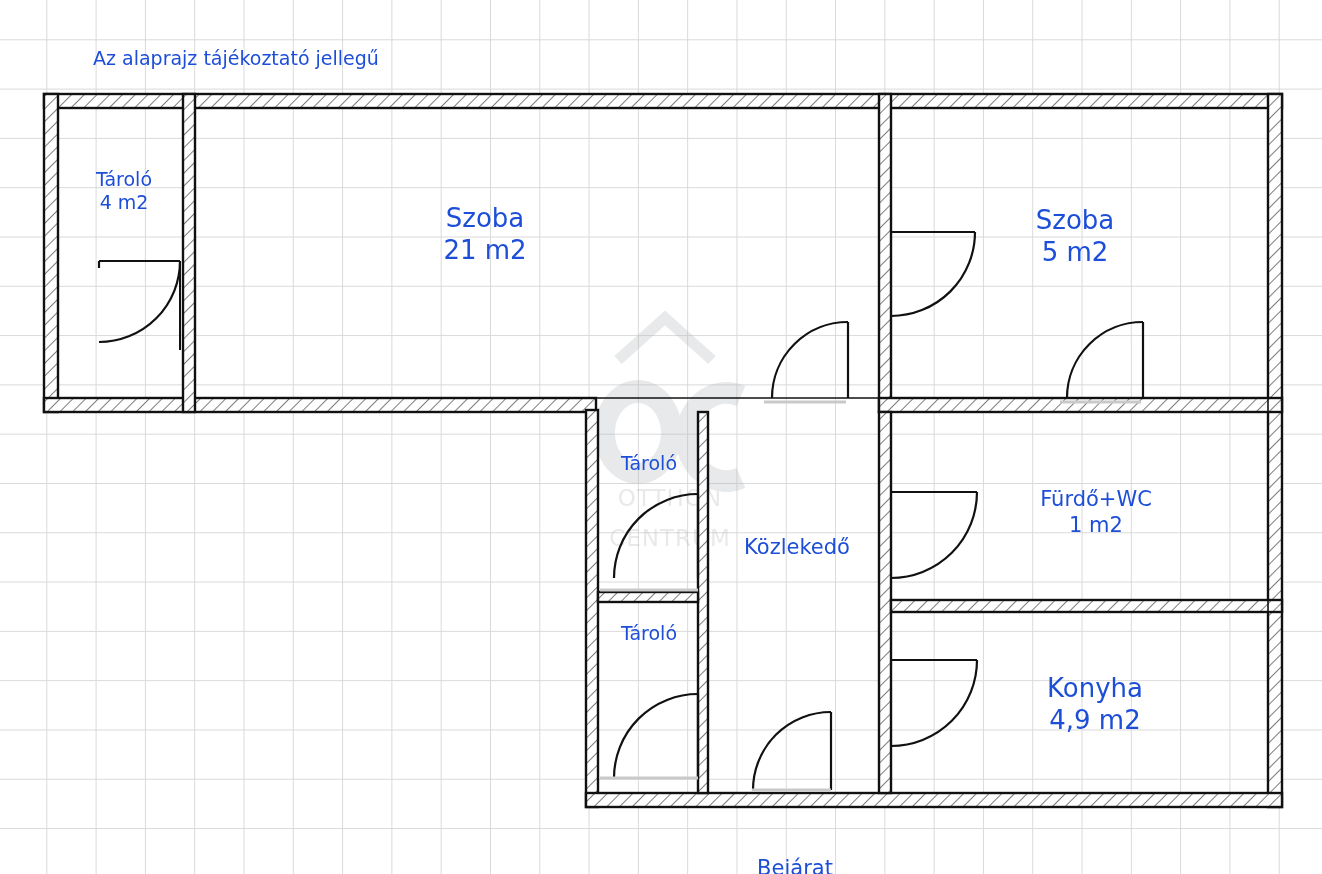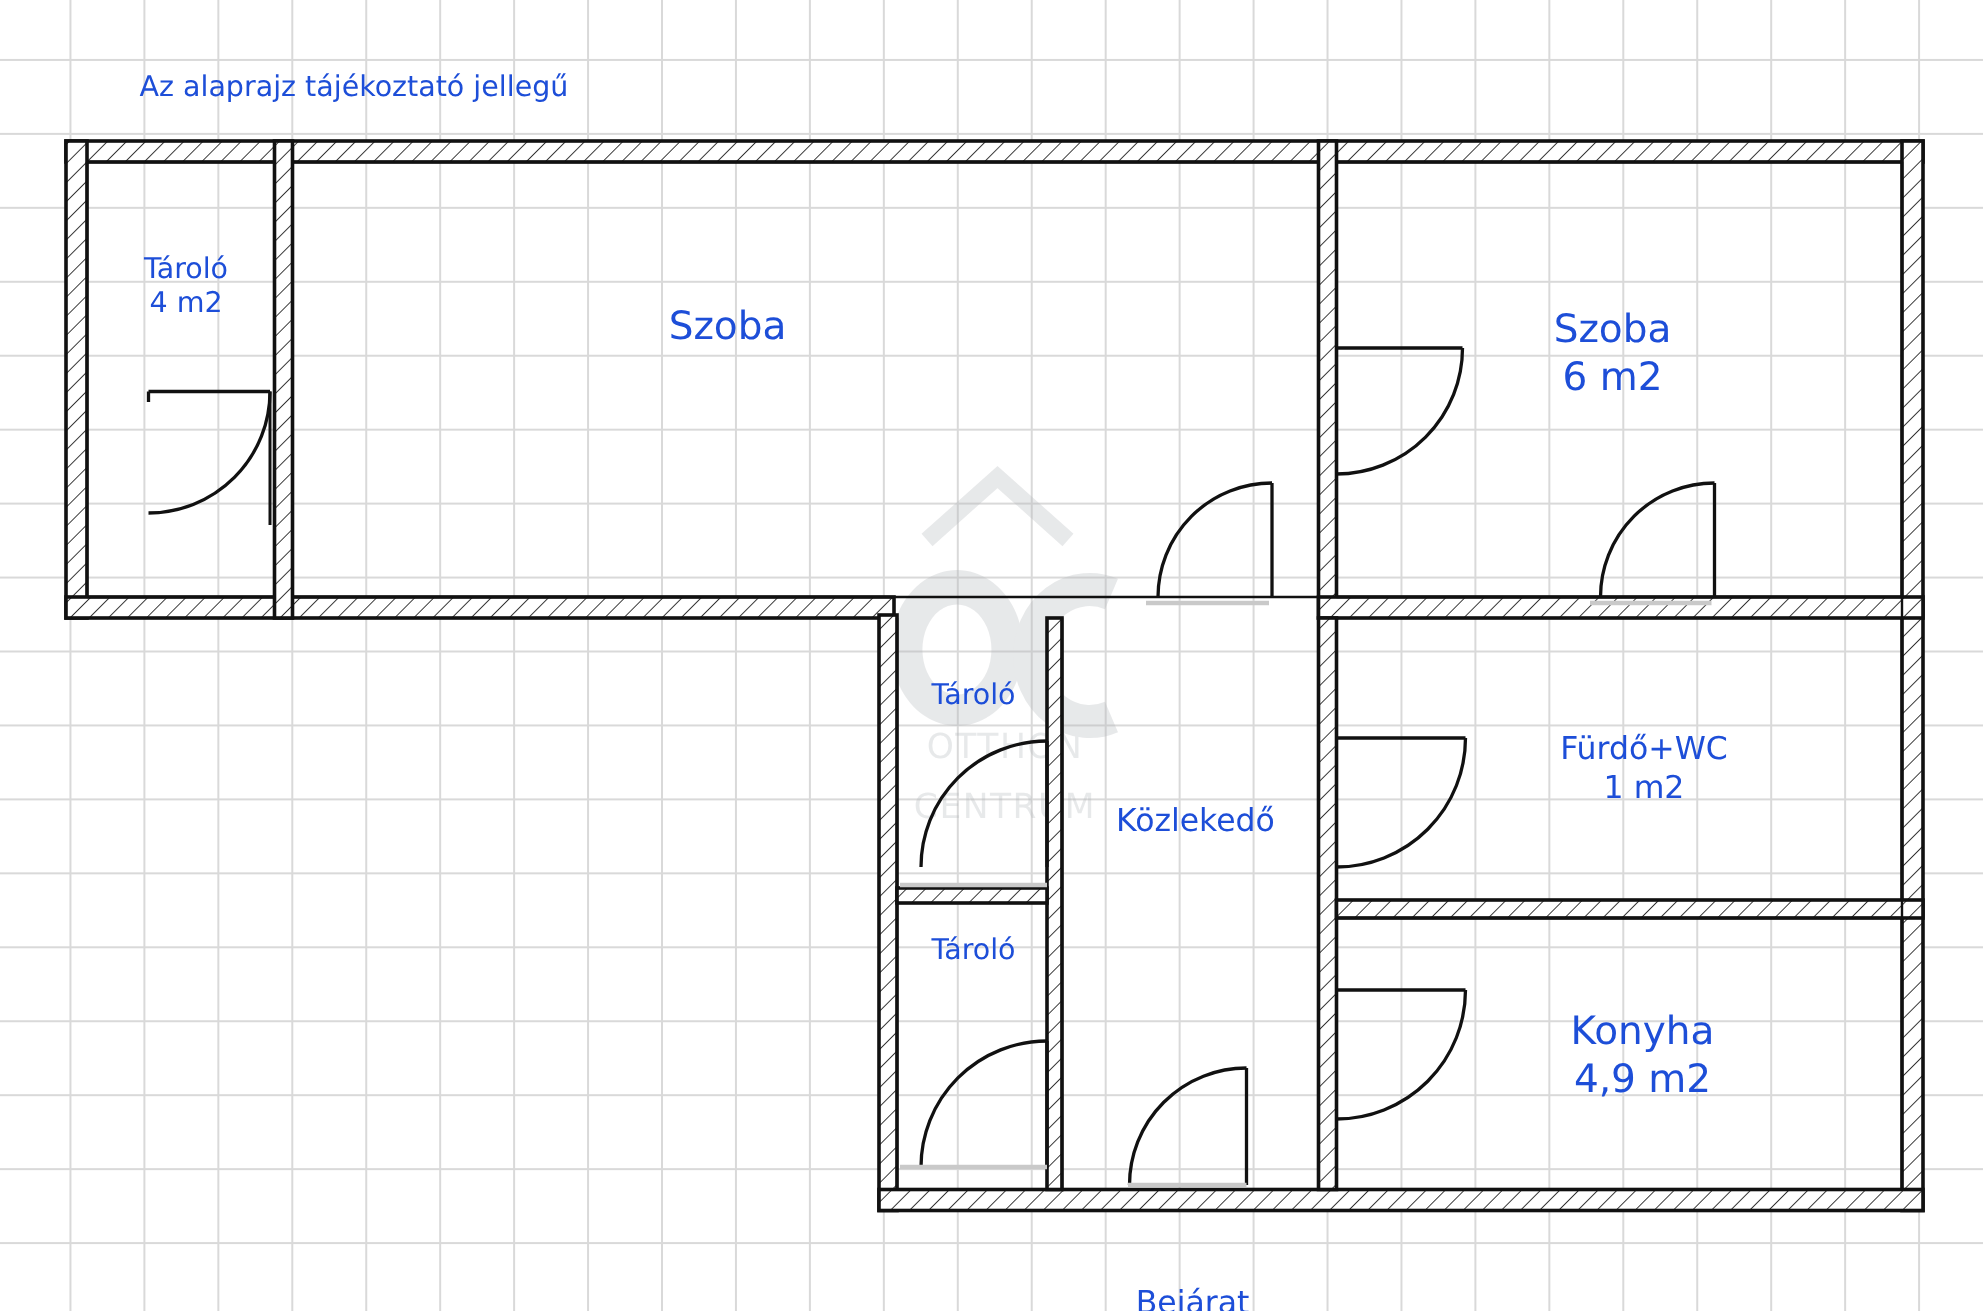--- a/index.html
+++ b/index.html
@@ -209,25 +209,26 @@
 
   <div class="lbl note" style="left:93px; top:47px;">Az alaprajz tájékoztató jellegű</div>
 
   <div class="lbl sml" style="left:62px; top:168px; width:124px;">
     <span class="room-name">Tároló</span>
     <span class="room-area">4 m2</span>
   </div>
 
   <div class="lbl big" style="left:385px; top:203px; width:200px;">
     <span class="room-name">Szoba</span>
+    <span class="room-area">21 m2</span>
   </div>
 
   <div class="lbl big" style="left:985px; top:205px; width:180px;">
     <span class="room-name">Szoba</span>
-    <span class="room-area">6 m2</span>
+    <span class="room-area">5 m2</span>
   </div>
 
   <div class="lbl sml" style="left:599px; top:452px; width:100px;">
     <span class="room-name">Tároló</span>
   </div>
 
   <div class="lbl mid" style="left:722px; top:535px; width:150px; text-align:center;">
     <span class="room-name">Közlekedő</span>
   </div>
 

